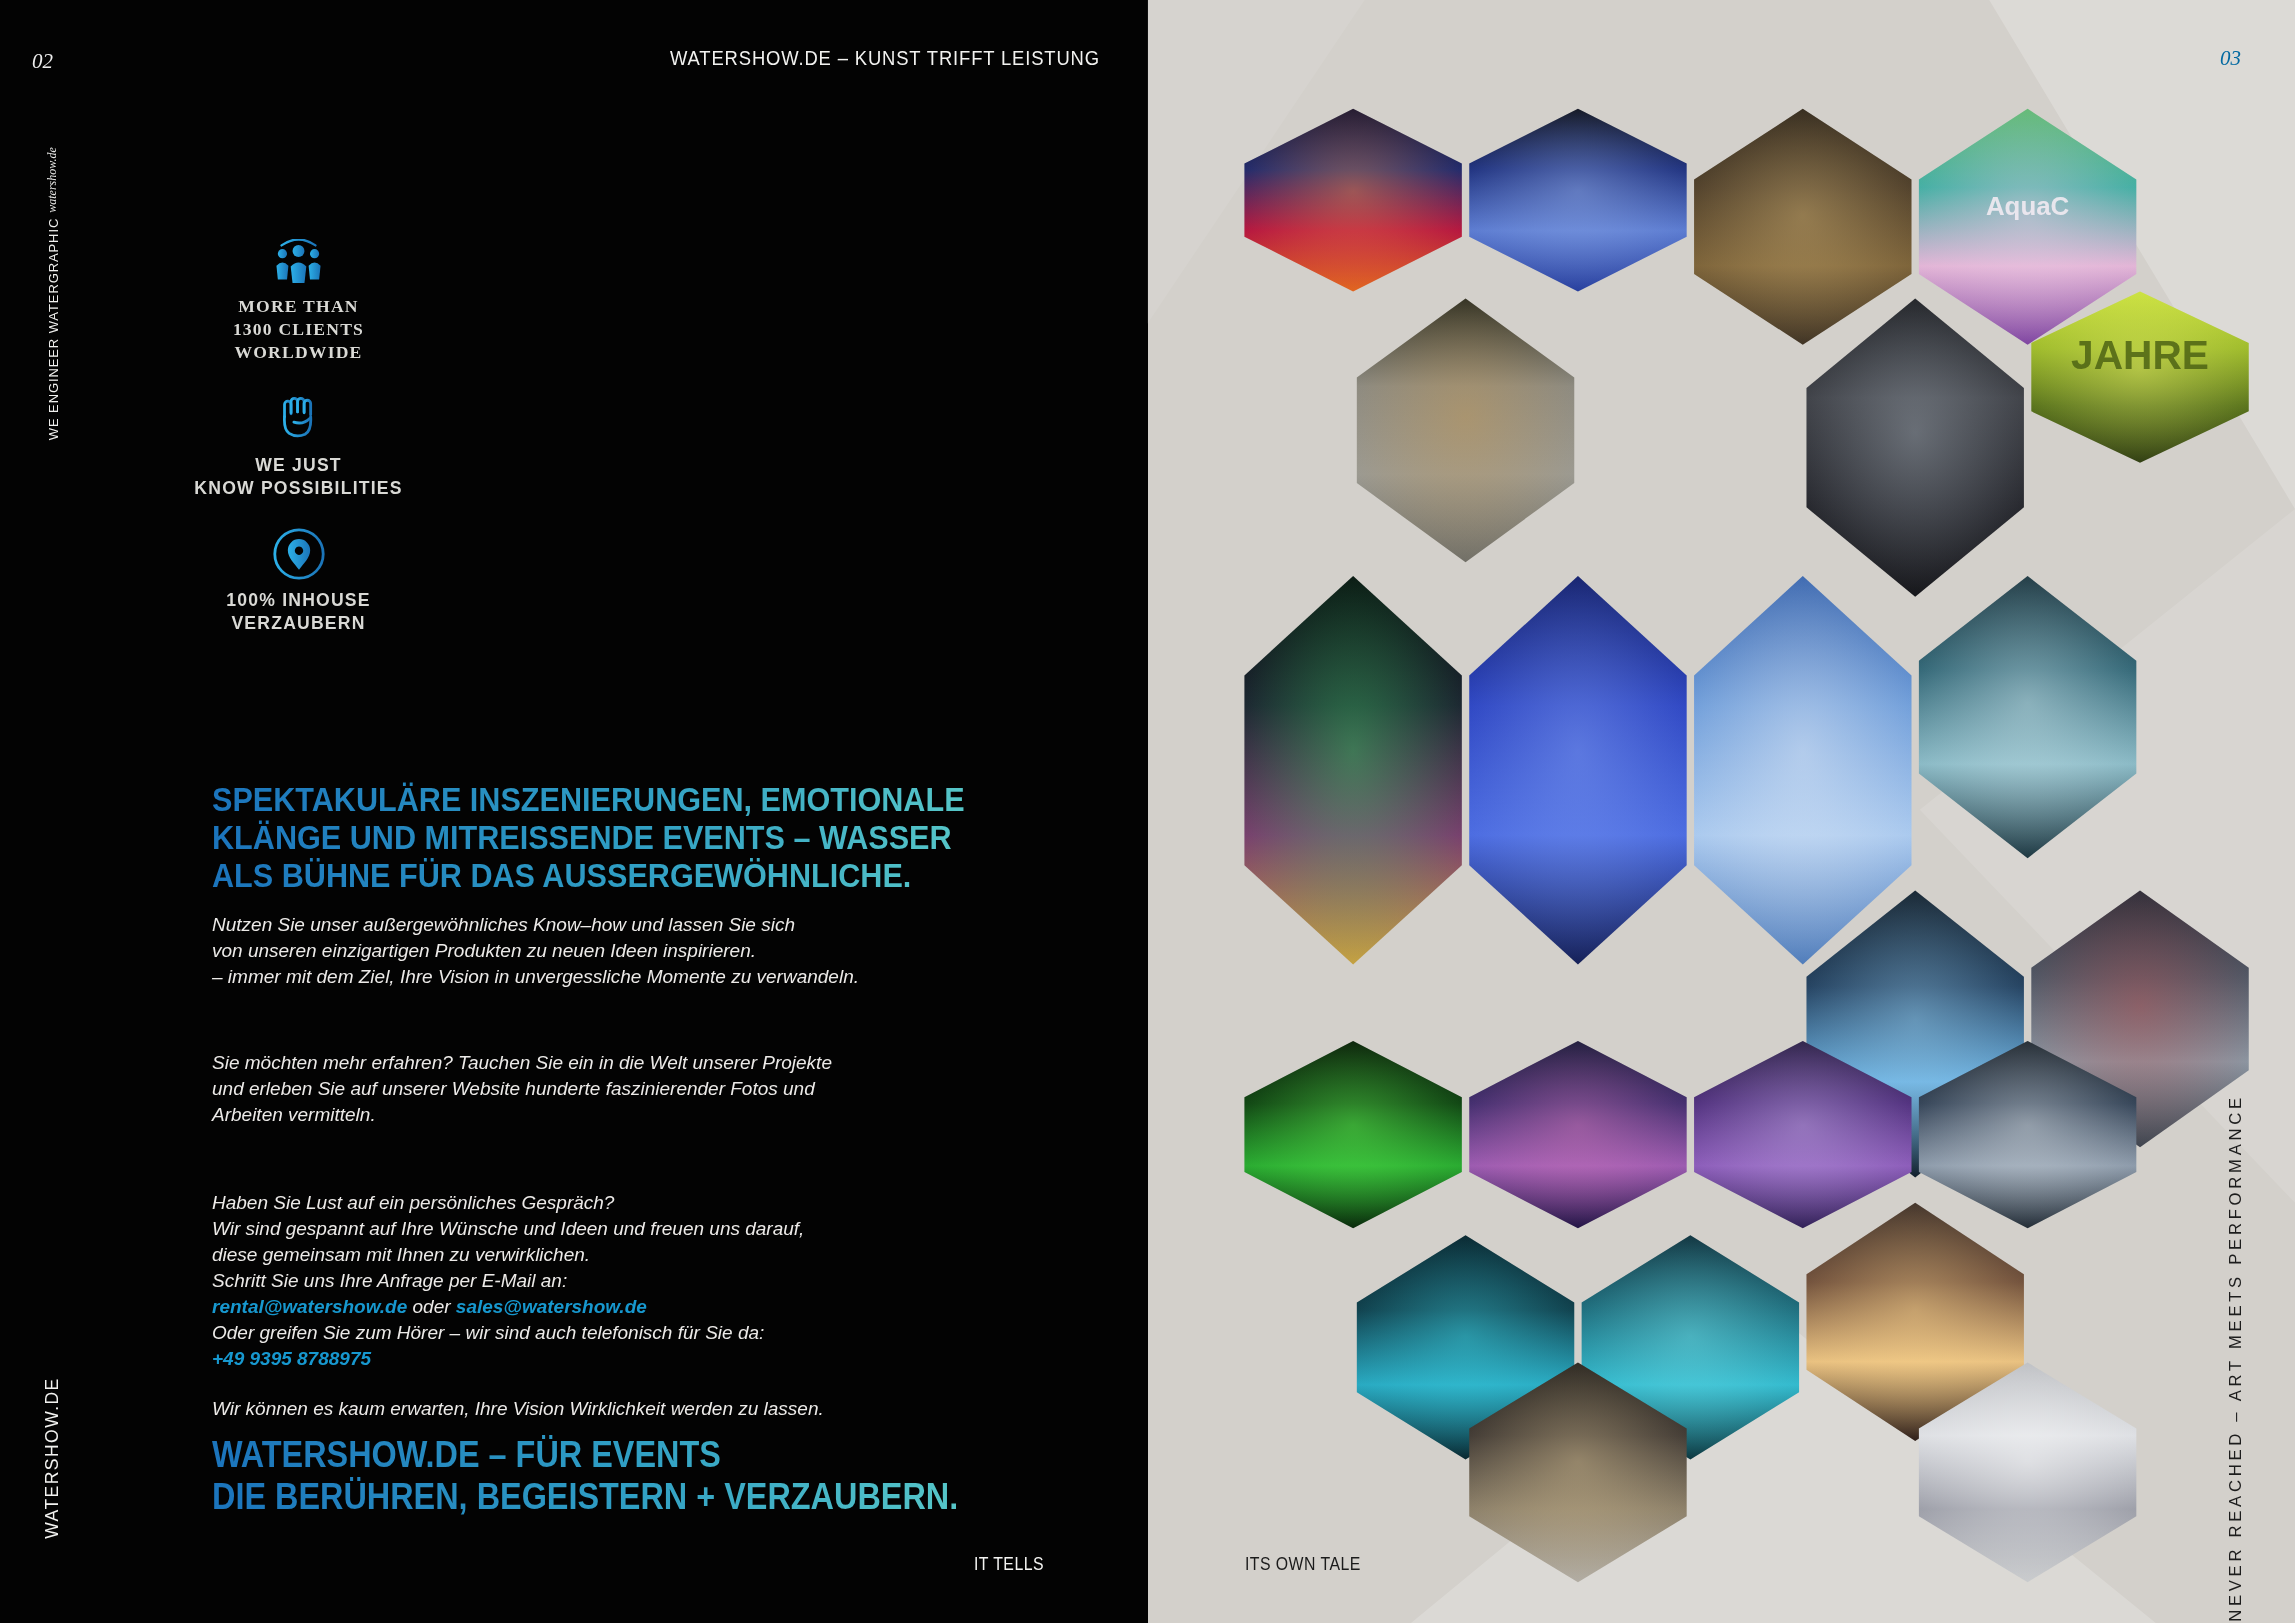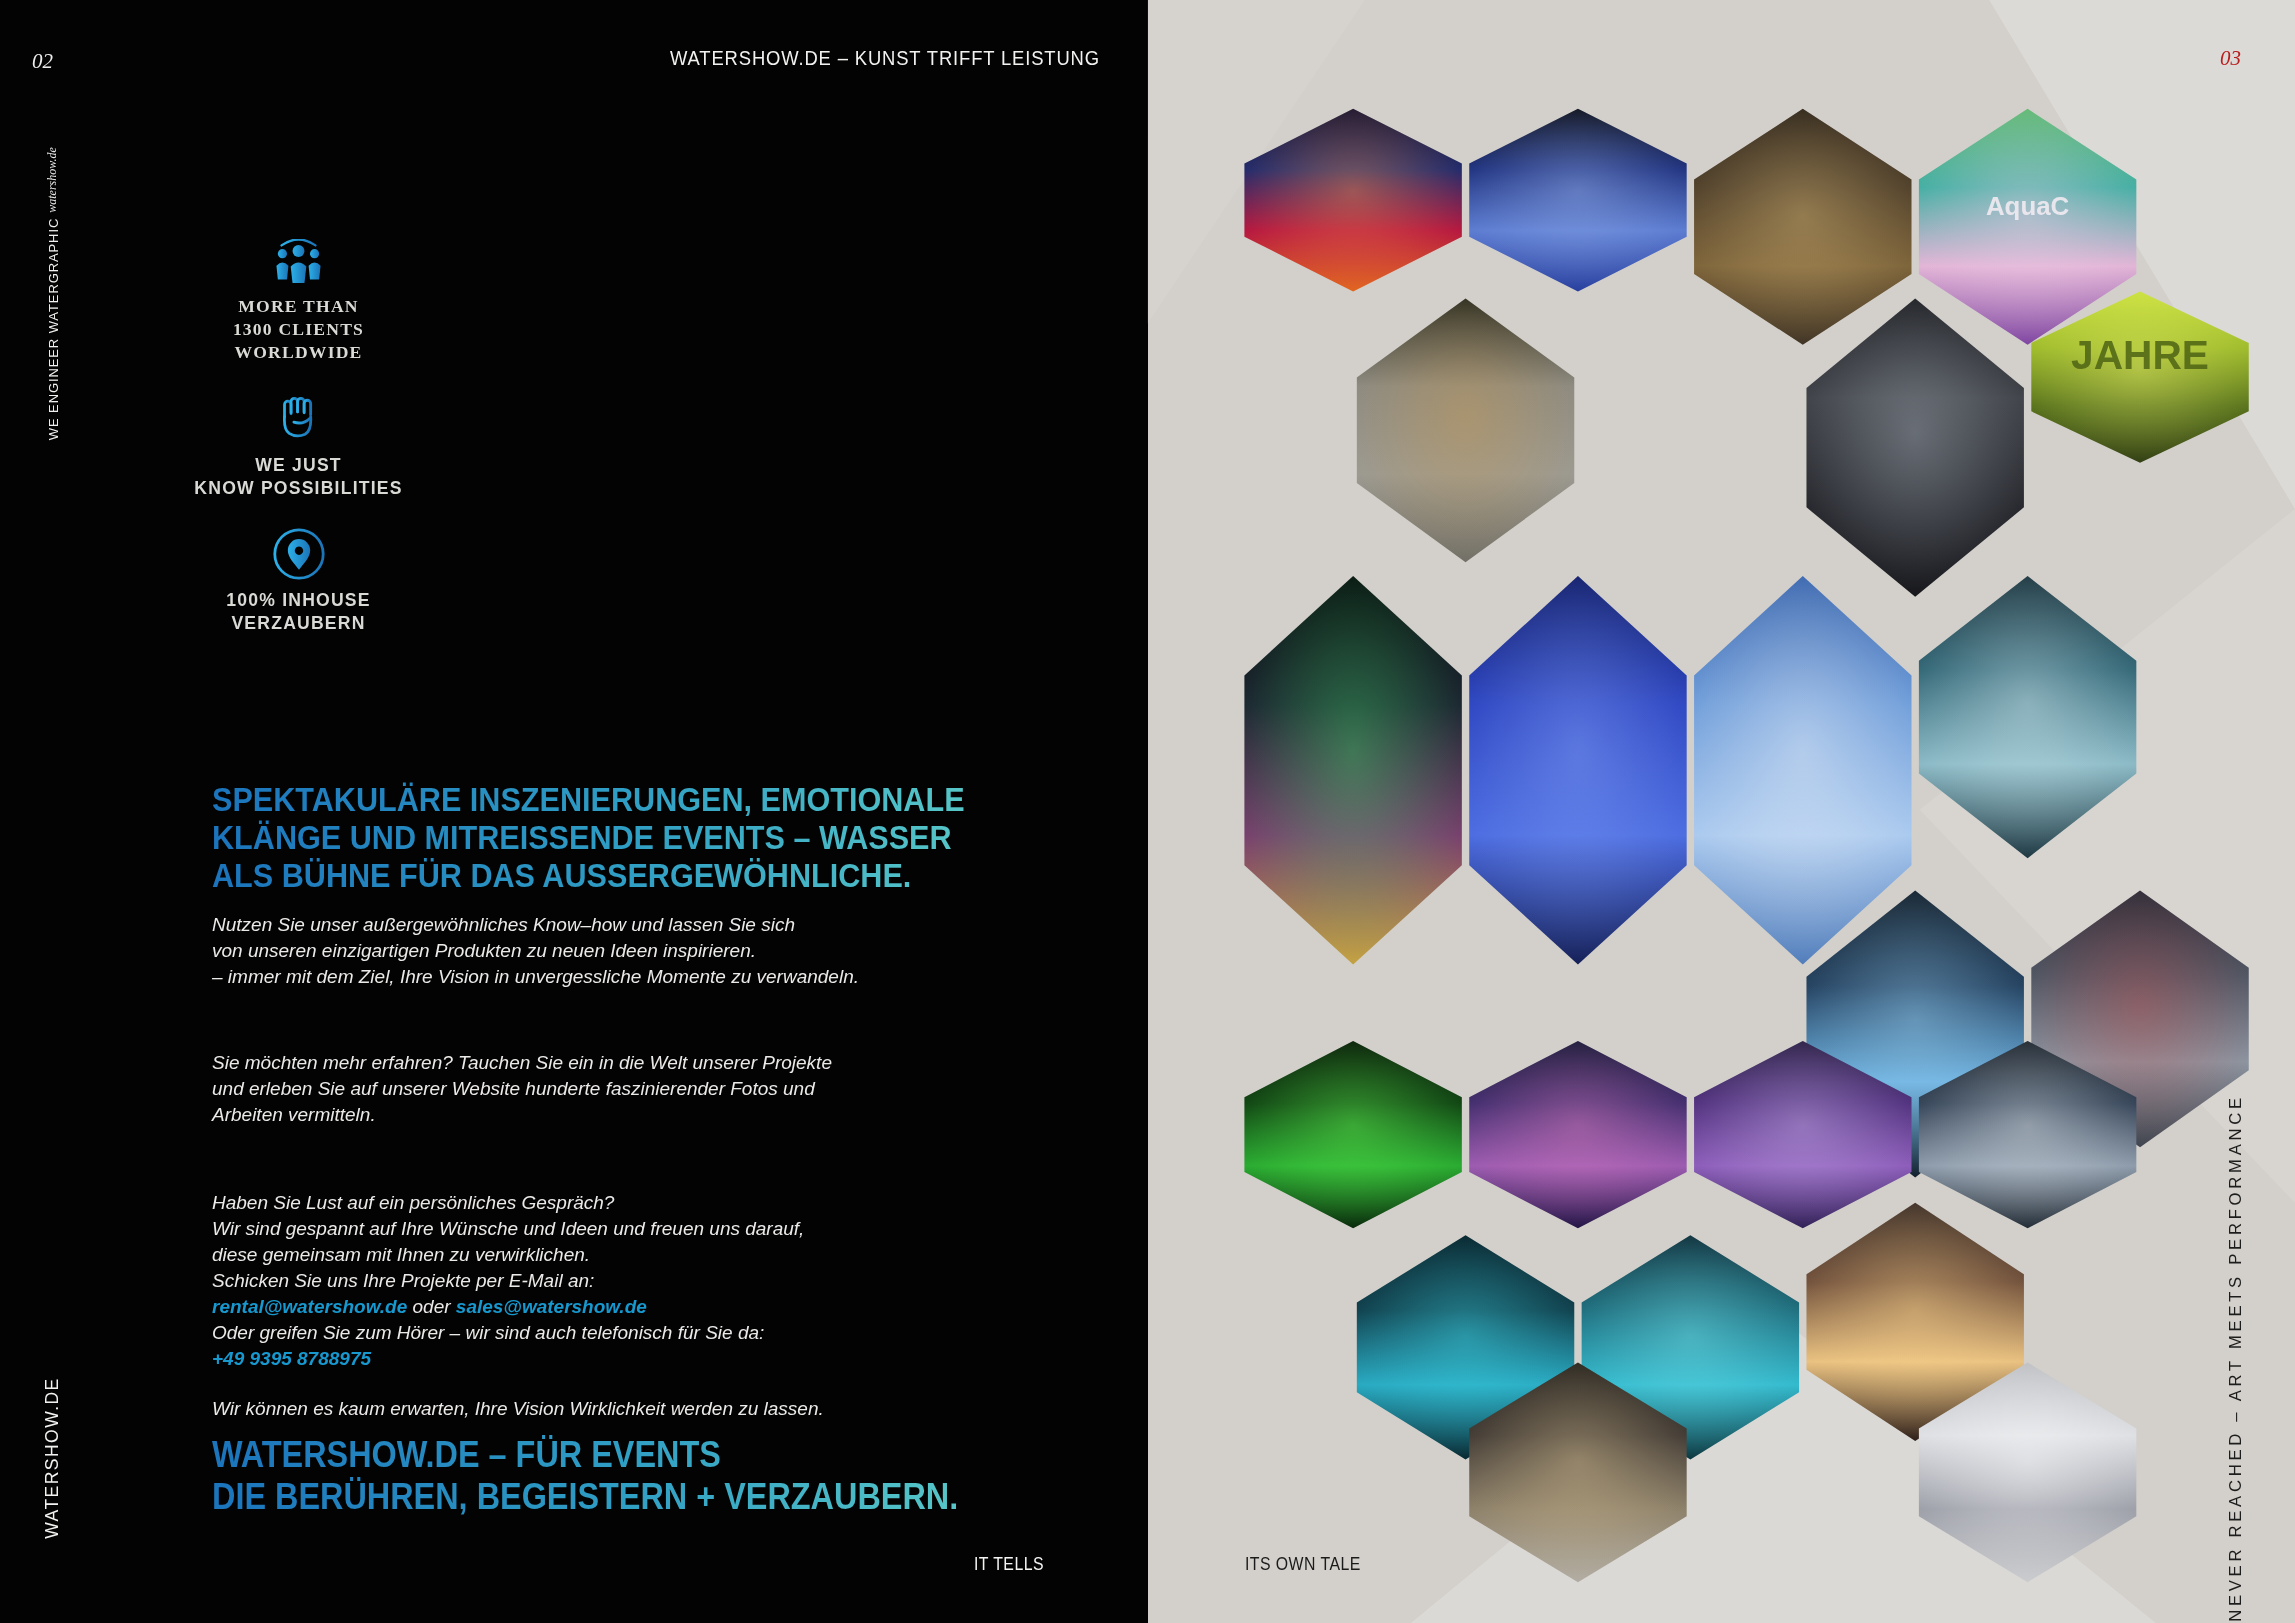--- a/index.html
+++ b/index.html
@@ -393,21 +393,21 @@
   <div class="abs body-par" style="left:212px;top:1044px;margin-top:6px;">
       <div>Sie möchten mehr erfahren? Tauchen Sie ein in die Welt unserer Projekte</div>
       <div>und erleben Sie auf unserer Website hunderte faszinierender Fotos und</div>
       <div>Arbeiten vermitteln.</div>
     </div>
 
   <div class="abs body-par" style="left:212px;top:1190px;">
       <div>Haben Sie Lust auf ein persönliches Gespräch?</div>
       <div>Wir sind gespannt auf Ihre Wünsche und Ideen und freuen uns darauf,</div>
       <div>diese gemeinsam mit Ihnen zu verwirklichen.</div>
-      <div>Schicken Sie uns Ihre Projekte per E-Mail an:</div>
+      <div>Schritt Sie uns Ihre Anfrage per E-Mail an:</div>
     </div>
 
   <div class="abs body-par" style="left:212px;top:1294px;">
     <span class="accent">rental@watershow.de</span>
     <span>oder</span>
     <span class="accent">sales@watershow.de</span>
   </div>
 
   <div class="abs body-par" style="left:212px;top:1320px;">Oder greifen Sie zum Hörer – wir sind auch telefonisch für Sie da:</div>
 
@@ -417,21 +417,21 @@
 
   <div class="abs condense headline2" style="left:212px;top:1434px;">
       <div class="hl-line">WATERSHOW.DE – FÜR EVENTS</div>
       <div class="hl-line">DIE BERÜHREN, BEGEISTERN + VERZAUBERN.</div>
     </div>
 
   <div class="abs" style="left:974px;top:1554px;">
     <div class="footer-tag condense" style="color:#f4f4f2;">IT TELLS</div>
   </div>
 
-  <div class="abs serif-italic pgnum" style="left:2220px;top:46px;color:#b91c1c;">03</div>
+  <div class="abs serif-italic pgnum" style="left:2220px;top:46px;color:#0369a1;">03</div>
 
   <div class="abs" style="left:1245px;top:1554px;">
     <div class="footer-tag condense" style="color:#1b1b1b;">ITS OWN TALE</div>
   </div>
 
   <div class="vtext" style="left:2236px;top:1358px;font-size:16.7px;letter-spacing:3.7px;color:#1d1d1d;">NEVER REACHED – ART MEETS PERFORMANCE</div>
 
 </div>
 
 

